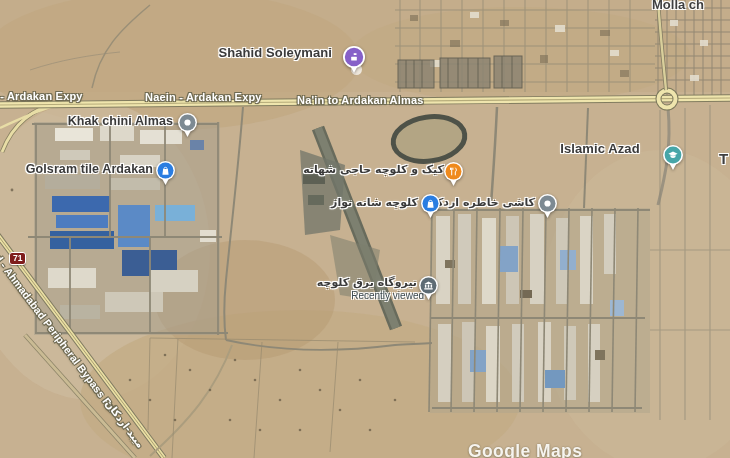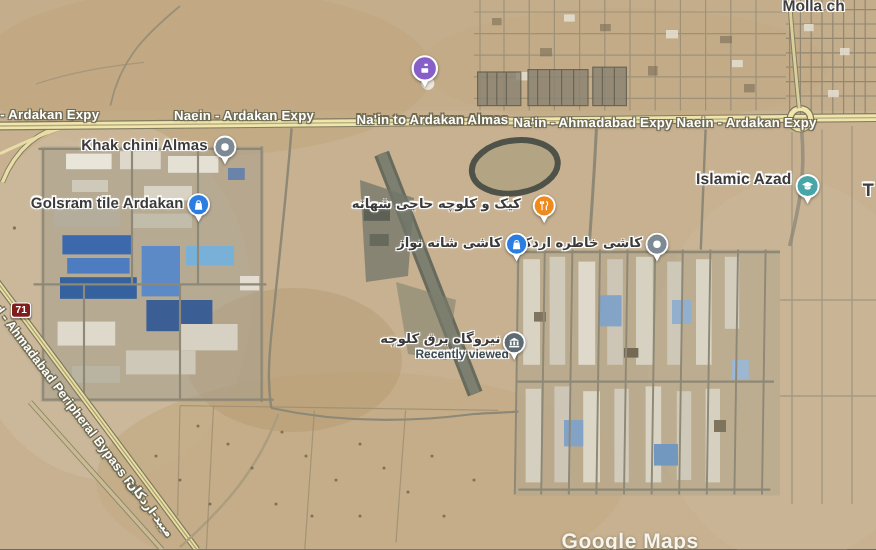--- a/index.html
+++ b/index.html
@@ -10,21 +10,21 @@
   #basemap{position:absolute;left:0;top:0;}
   
   .lbl{position:absolute;white-space:nowrap;pointer-events:auto;}
   .poi-label{
     color:#3a3a3a;font-size:12.5px;font-weight:700;letter-spacing:.1px;
     text-shadow:-1px -1px 0 #fff,1px -1px 0 #fff,-1px 1px 0 #fff,1px 1px 0 #fff,0 0 3px #fff;
   }
   .poi-label.big{font-size:13px;line-height:16px;}
   .fa{font-family:"DejaVu Sans",sans-serif;font-size:11px;direction:rtl;}
   .muted-label{
-    color:#3d4b52;font-size:10px;font-weight:700;
+    color:#3d4b52;font-size:10px;font-weight:400;
     text-shadow:-1px -1px 0 #fff,1px -1px 0 #fff,-1px 1px 0 #fff,1px 1px 0 #fff;
   }
   .road-label{
     color:#fff;font-size:11px;font-weight:700;letter-spacing:.2px;
     text-shadow:-1px -1px 0 #6e6a52,1px -1px 0 #6e6a52,-1px 1px 0 #6e6a52,1px 1px 0 #6e6a52,0 1px 2px rgba(60,58,40,.7);
   }
   .rot{transform-origin:0 0;}
   .route-shield{
     position:absolute;left:9px;top:252px;background:#7f1d1d;color:#fff;
     border:1.5px solid #fff;border-radius:3px;font-size:8.5px;font-weight:700;
@@ -264,36 +264,36 @@
       <circle cx="370" cy="430" r="1.3"></circle>
         <circle cx="395" cy="400" r="1.3"></circle>
         <circle cx="300" cy="430" r="1.3"></circle>
       <circle cx="12" cy="190" r="1.4"></circle>
     </g>
   </svg>
 
   <div class="lbl road-label" style="left:-34px;top:90px">Naein - Ardakan Expy</div>
   <div class="lbl road-label" style="left:145px;top:91px">Naein - Ardakan Expy</div>
   <div class="lbl road-label" style="left:297px;top:94px">Na'in to Ardakan Almas</div>
-  <div class="lbl road-label" style="left:428px;top:97px">Na'in - Ahmadabad Expy Naein - Ardakan Expy</div>
   <div class="lbl road-label rot" style="left:2px;top:252px;transform:rotate(53deg);font-size:10.5px">d - Ahmadabad Peripheral Bypass Rd</div>
   <div class="lbl road-label rot fa" style="left:112px;top:398px;transform:rotate(53deg);font-size:10px">میبد-اردکان</div>
   <div class="route-shield">71</div>
 
   <div class="lbl clip-label" style="left:652px;top:-3px">Molla ch</div>
   <div class="lbl clip-label" style="left:719px;top:150px;font-size:15px">T</div>
 
   <div class="lbl poi-label big" style="right:398px;top:45px;text-align:right">
+    <div>Shahid Soleymani</div>
   </div>
   <div class="lbl poi-label" style="right:557px;top:114px">Khak chini Almas</div>
   <div class="lbl poi-label" style="right:577px;top:162px">Golsram tile Ardakan</div>
-  <div class="lbl poi-label fa" style="right:296px;top:163px">کیک و کلوچه حاجی شهانه</div>
-  <div class="lbl poi-label fa" style="right:312px;top:196px">کاشی شانه نواز</div>
+  <div class="lbl poi-label fa" style="right:286px;top:163px">کیک و کلوچه حاجی شهانه</div>
+  <div class="lbl poi-label fa" style="right:312px;top:196px">کلوچه شانه نواز</div>
   <div class="lbl poi-label fa" style="right:195px;top:196px">کاشی خاطره اردکان</div>
-  <div class="lbl poi-label big" style="right:58px;top:141px;width:92px;text-align:left">
+  <div class="lbl poi-label big" style="right:84px;top:141px;width:92px;text-align:center">
     <div>Islamic Azad</div>
   </div>
   <div class="lbl poi-label fa" style="right:313px;top:276px">نیروگاه برق کلوچه</div>
   <div class="lbl muted-label" style="right:306px;top:290px">Recently viewed</div>
 
   <div class="ghost-dot" style="left:351px;top:64px"></div>
 
   <div class="marker" style="left:342px;top:45px">
     <svg width="24" height="29" viewBox="0 0 24 29">
       <path d="M12,28 L7.5,19.5 H16.5 Z" fill="#fff"></path>

